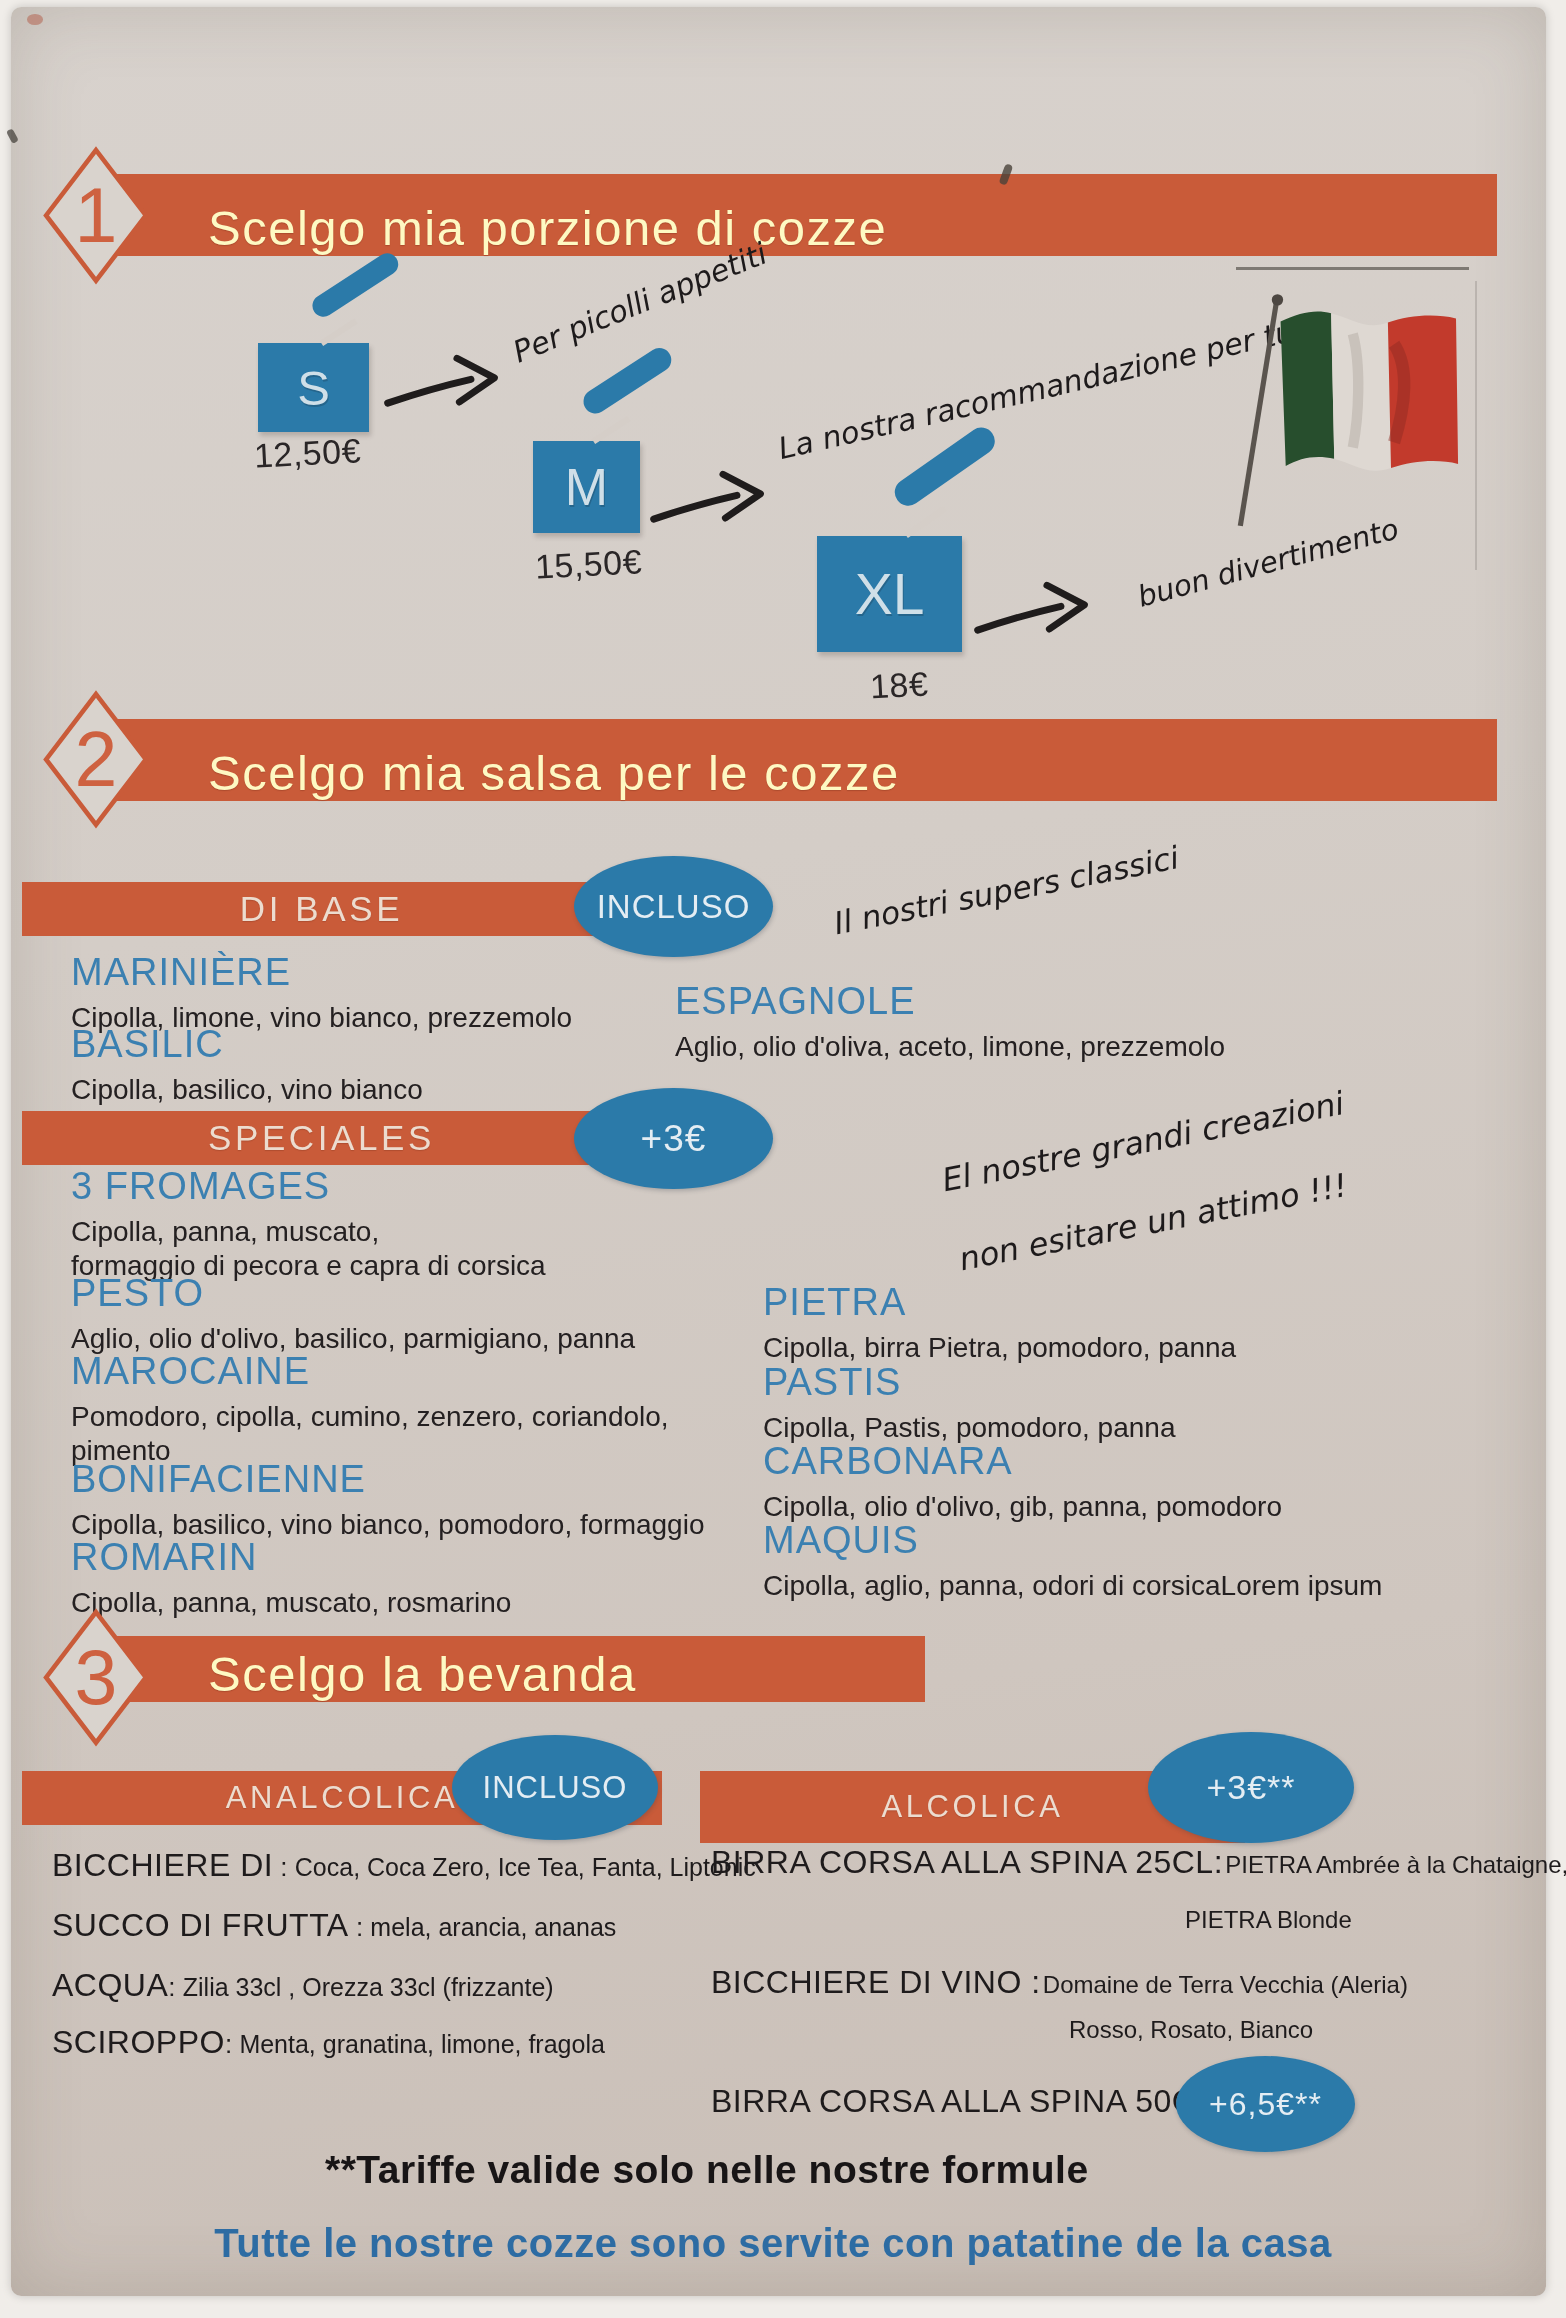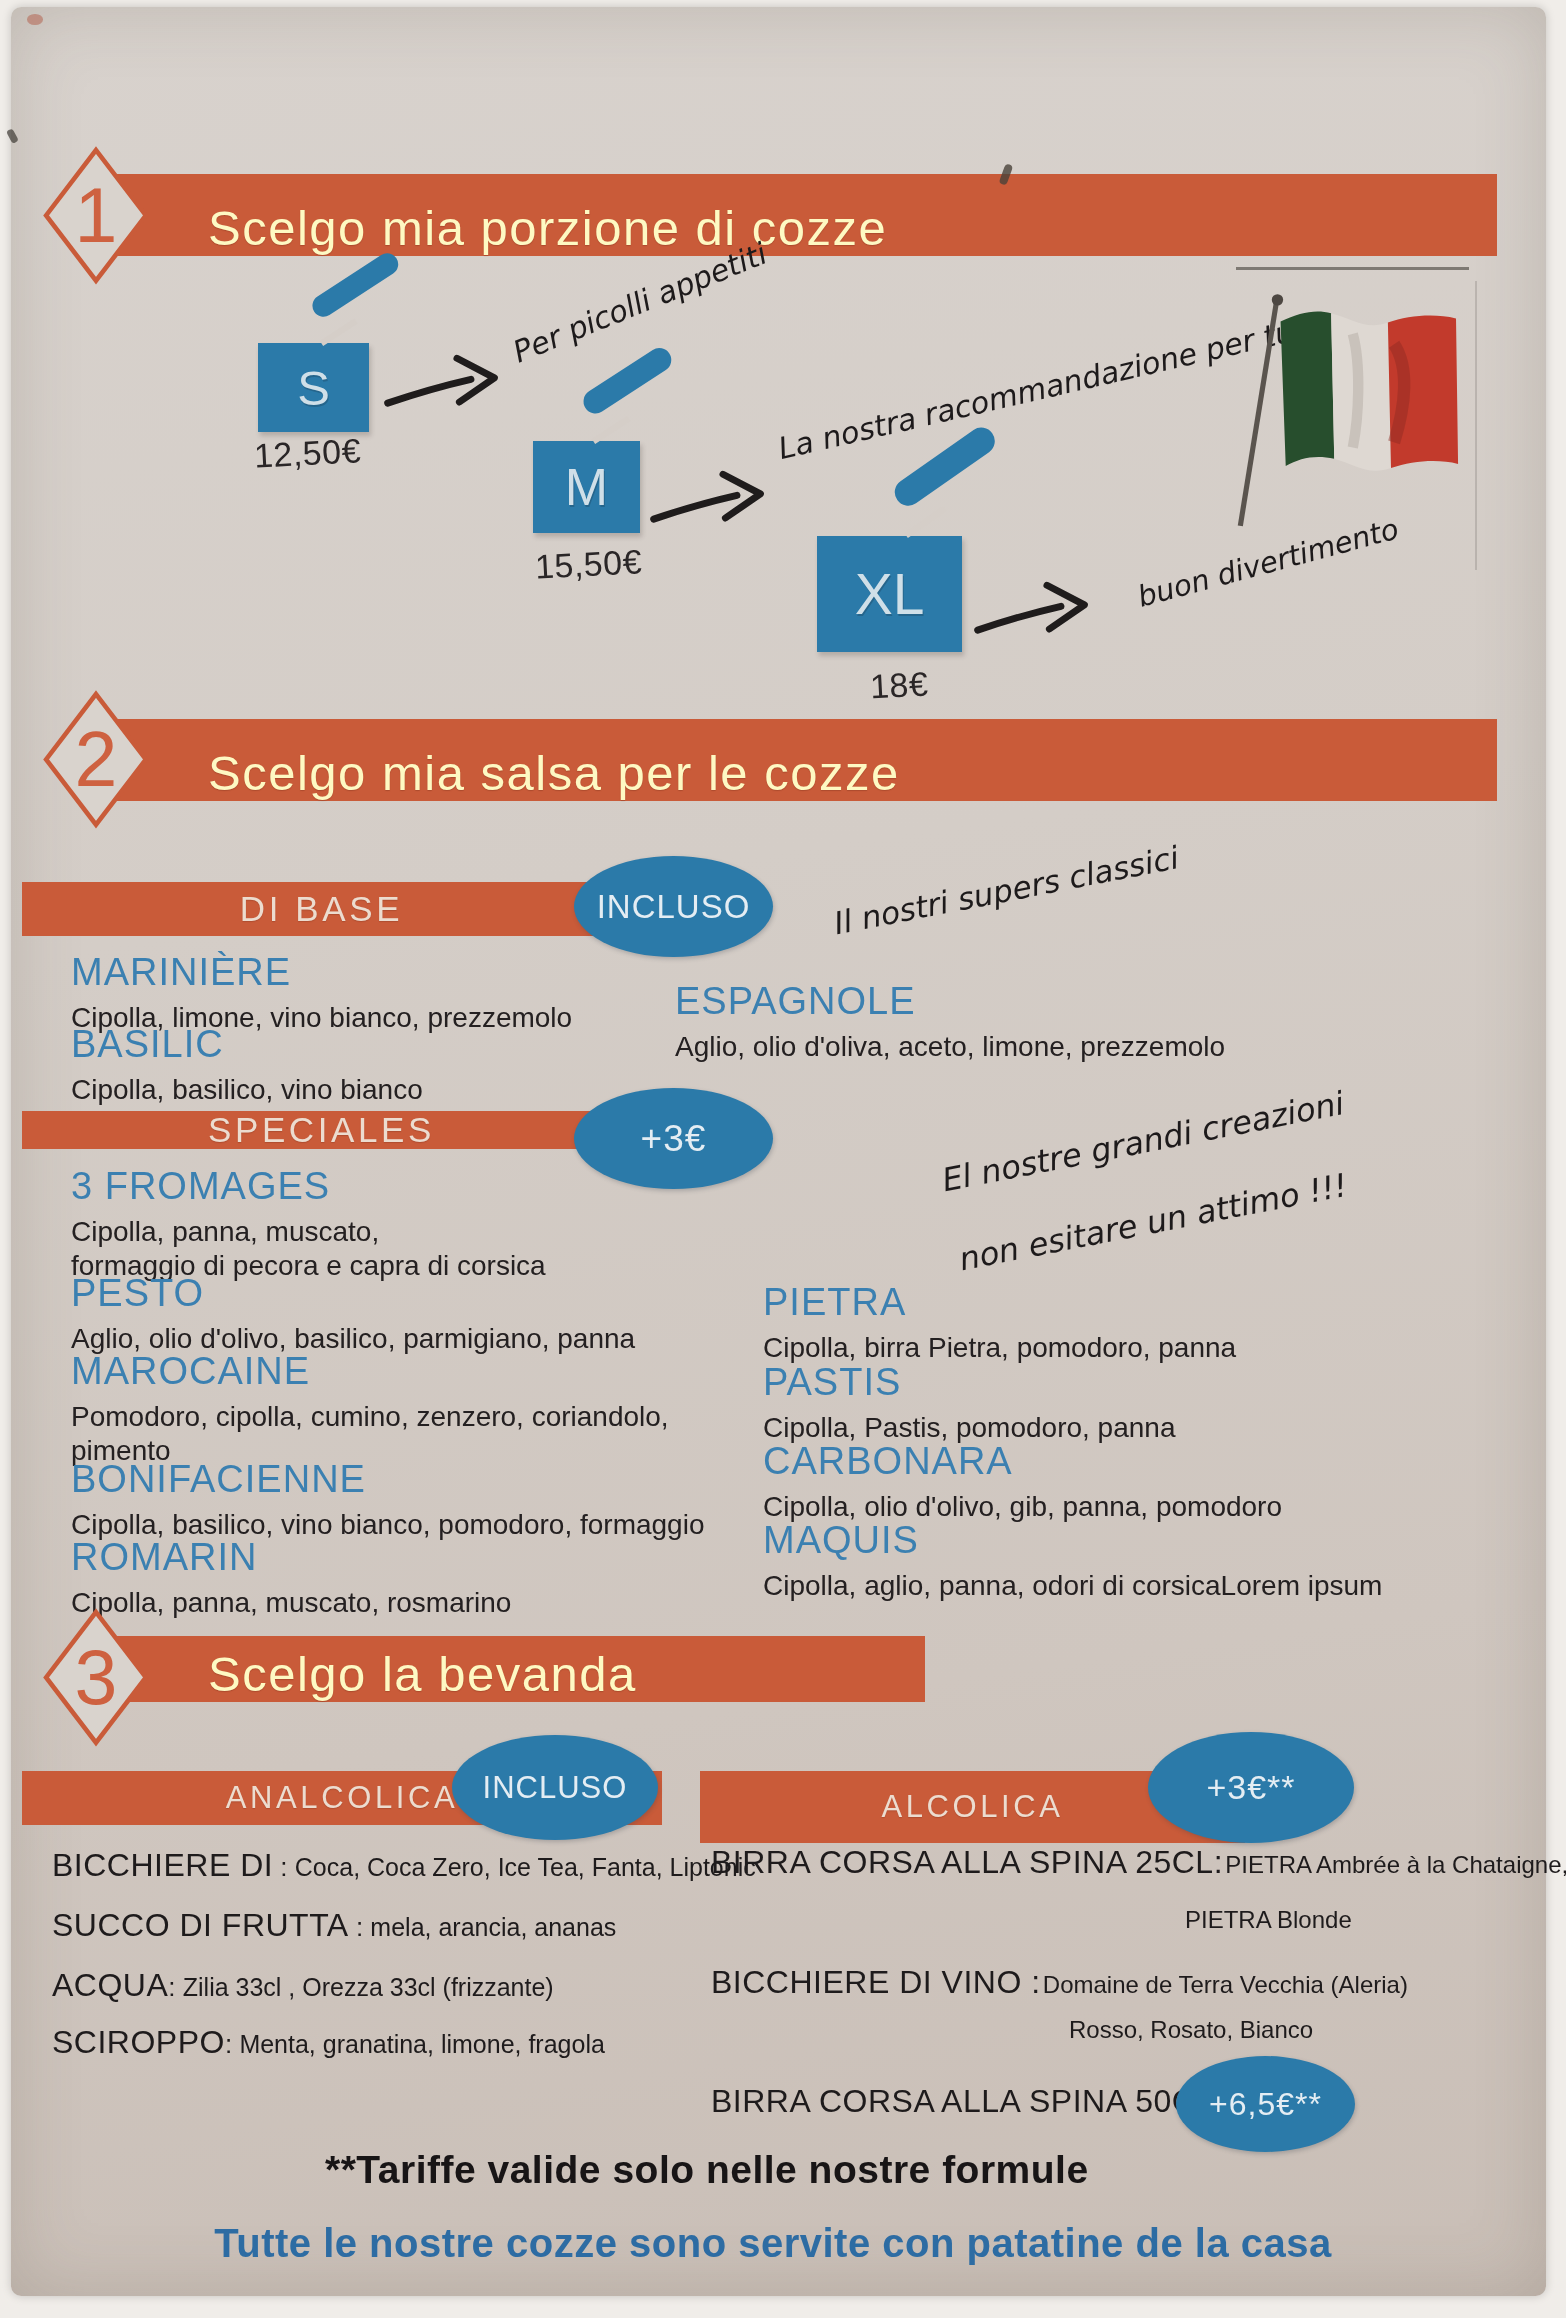--- a/index.html
+++ b/index.html
@@ -160,21 +160,21 @@
   </div>
   <div class="sauce" style="left:71px;top:1023px">
     <div class="name">BASILIC</div>
     <div class="desc">Cipolla, basilico, vino bianco</div>
   </div>
   <div class="sauce" style="left:675px;top:980px">
     <div class="name">ESPAGNOLE</div>
     <div class="desc">Aglio, olio d'oliva, aceto, limone, prezzemolo</div>
   </div>
 
-  <div class="band" style="left:22px;top:1111px;width:599px;height:38px;font-size:35px">SPECIALES</div>
+  <div class="band" style="left:22px;top:1111px;width:599px;height:54px;font-size:35px">SPECIALES</div>
   <div class="oval" style="left:574px;top:1088px;width:199px;height:101px;font-size:37px">+3€</div>
   <div class="note" style="left:939px;top:1162px;font-size:32px;transform:rotate(-11deg)">El nostre grandi creazioni</div>
   <div class="note" style="left:956px;top:1241px;font-size:32px;transform:rotate(-11deg)">non esitare un attimo !!!</div>
 
   <div class="sauce" style="left:71px;top:1165px">
     <div class="name">3 FROMAGES</div>
     <div class="desc">Cipolla, panna, muscato,
 formaggio di pecora e capra di corsica</div>
   </div>
   <div class="sauce" style="left:71px;top:1272px">

